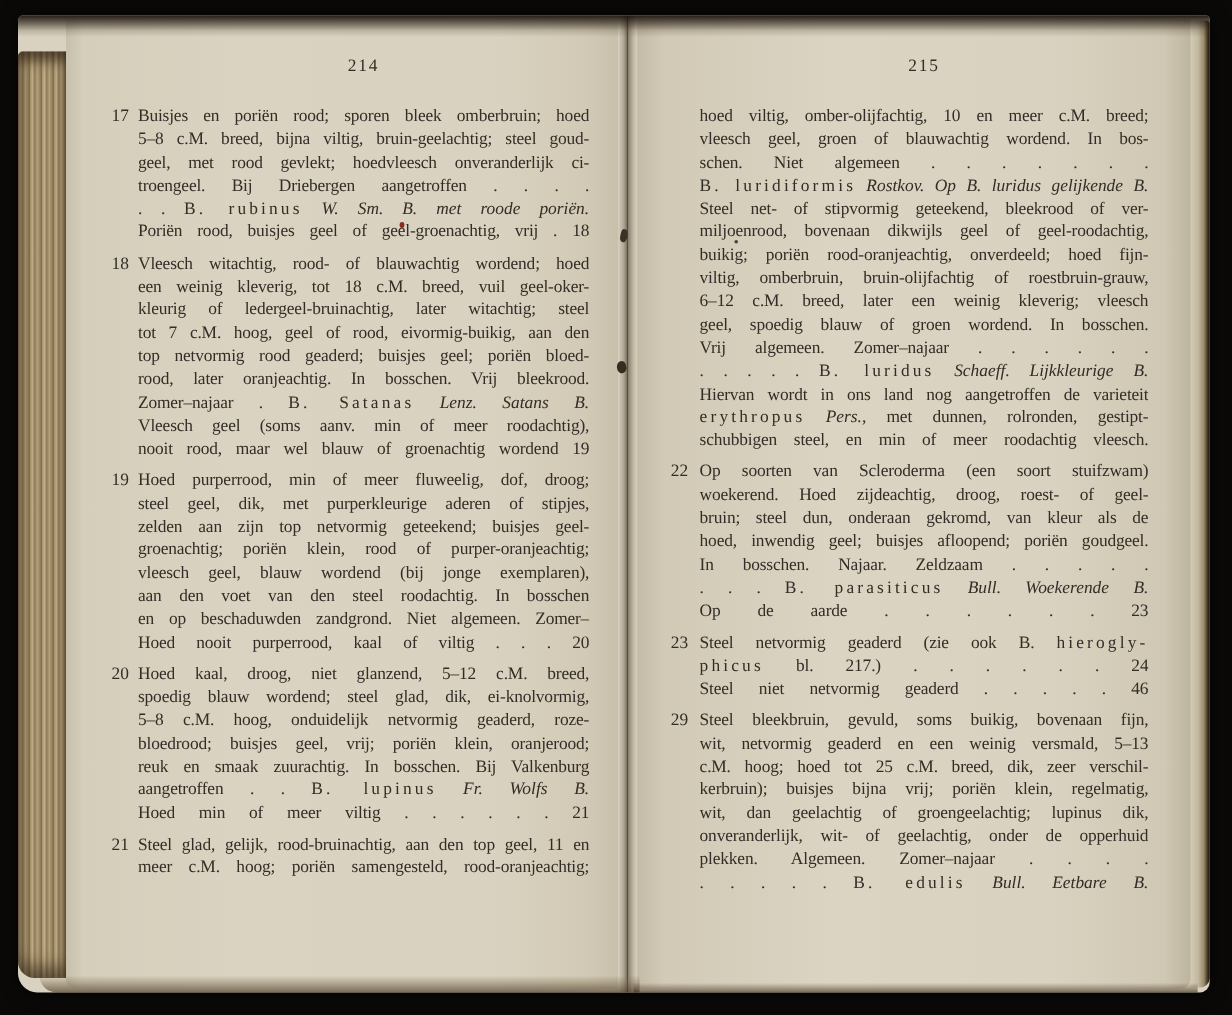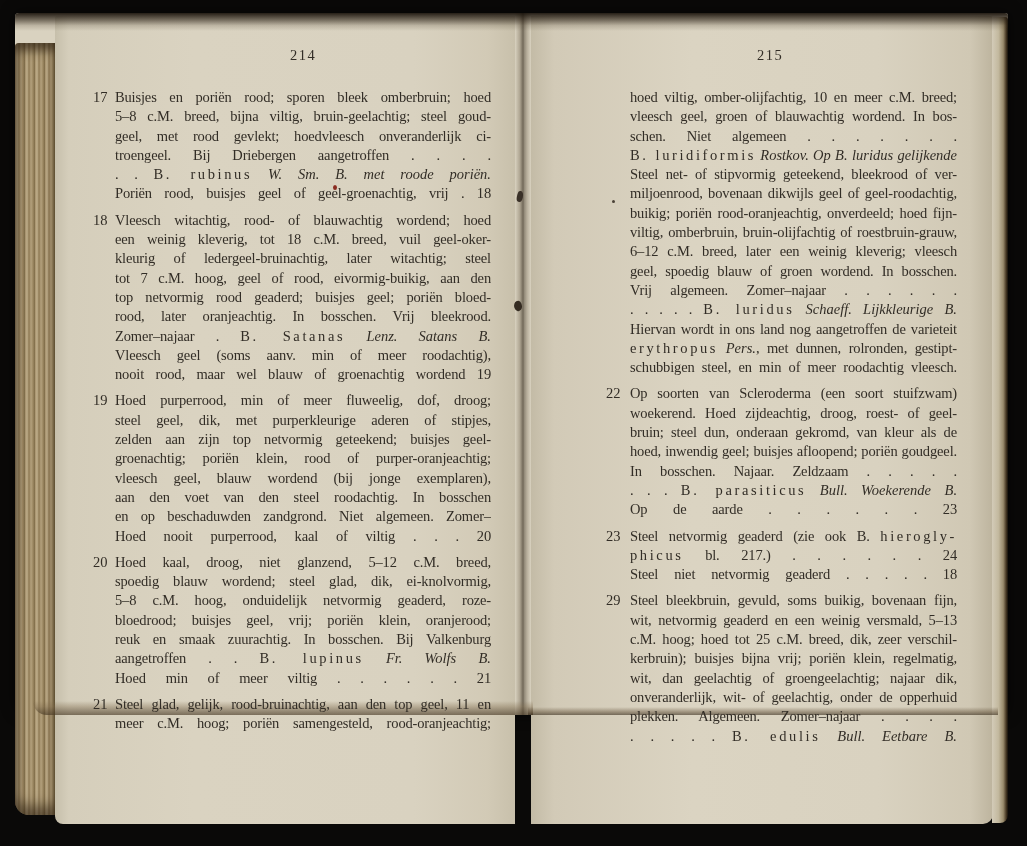--- a/index.html
+++ b/index.html
@@ -2,21 +2,21 @@
 <html><head>
 <meta charset="utf-8">
 <style>
   html,body{margin:0;padding:0;}
   body{
     width:1027px;height:846px;overflow:hidden;position:relative;
     background:var(--background,#0a0908);
     font-family:"Liberation Serif","DejaVu Serif",serif;
   }
   .book{
-    position:absolute;left:15px;top:13px;width:993px;height:702px;
+    position:absolute;left:15px;top:13px;width:993px;height:814px;
     background:var(--paper,#d9d2c0);
     border-radius:4px 3px 8px 16px;
     box-shadow:0 0 14px rgba(0,0,0,.65);
   }
   .fore-edge{
     position:absolute;left:0;top:30px;width:42px;height:772px;
     background:repeating-linear-gradient(90deg,
       #a5906b 0px,#c0af8c 2px,#8f7a55 4px,#b4a17d 6px,#9c8862 8px,#7d6a47 10px);
     border-radius:4px 0 0 14px;
     box-shadow:inset 0 8px 10px rgba(40,28,14,.65), inset 0 -10px 12px rgba(40,28,14,.55);
@@ -64,21 +64,21 @@
     font-size:14.5px;
   }
   .text-left{left:78px;}
   .text-right{left:544px;}
   .pghead{
     margin:0 0 23px 22px;width:376px;text-align:center;
     letter-spacing:1.5px;line-height:20px;
   }
   .text-right .pghead{margin-left:24px;width:374px;}
   .para{position:relative;padding-left:22px;margin-bottom:7px;}
-  .text-right .para{padding-left:24px;margin-left:47px;}
+  .text-right .para{padding-left:24px;}
   .num{position:absolute;left:0;top:0;line-height:19.3px;}
   .line{
     line-height:19.3px;height:19.3px;overflow:hidden;
     text-align:justify;text-align-last:justify;
     letter-spacing:-0.15px;
   }
   .i{font-style:italic;letter-spacing:0;}
   .g{letter-spacing:0.18em;}
   .speck{position:absolute;border-radius:50%;}
   .speck-thread-1{left:502px;top:178px;width:6px;height:11px;background:#3a3128;transform:rotate(14deg);border-radius:40% 60% 50% 50%;}
@@ -179,29 +179,29 @@
           <div class="line"><span>bruin; steel dun, onderaan gekromd, van kleur als de</span></div>
           <div class="line"><span>hoed, inwendig geel; buisjes afloopend; poriën goudgeel.</span></div>
           <div class="line"><span>In bosschen. Najaar. Zeldzaam . . . . .</span></div>
           <div class="line"><span>. . . </span><span class="g">B. parasiticus</span><span> </span><span class="i">Bull.</span><span> </span><span class="i">Woekerende B.</span></div>
           <div class="line"><span>Op de aarde . . . . . . 23</span></div>
         </div>
         <div class="para">
           <span class="num">23</span>
           <div class="line"><span>Steel netvormig geaderd (zie ook B. </span><span class="g">hierogly-</span></div>
           <div class="line"><span class="g">phicus</span><span> bl. 217.) . . . . . . 24</span></div>
-          <div class="line"><span>Steel niet netvormig geaderd . . . . . 18</span></div>
+          <div class="line"><span>Steel niet netvormig geaderd . . . . . 46</span></div>
         </div>
         <div class="para">
           <span class="num">29</span>
           <div class="line"><span>Steel bleekbruin, gevuld, soms buikig, bovenaan fijn,</span></div>
           <div class="line"><span>wit, netvormig geaderd en een weinig versmald, 5–13</span></div>
           <div class="line"><span>c.M. hoog; hoed tot 25 c.M. breed, dik, zeer verschil-</span></div>
           <div class="line"><span>kerbruin); buisjes bijna vrij; poriën klein, regelmatig,</span></div>
-          <div class="line"><span>wit, dan geelachtig of groengeelachtig; najaar dik,</span></div>
+          <div class="line"><span>wit, dan geelachtig of groengeelachtig; lupinus dik,</span></div>
           <div class="line"><span>onveranderlijk, wit- of geelachtig, onder de opperhuid</span></div>
           <div class="line"><span>plekken. Algemeen. Zomer–najaar . . . .</span></div>
           <div class="line"><span>. . . . . </span><span class="g">B. edulis</span><span> </span><span class="i">Bull.</span><span> </span><span class="i">Eetbare B.</span></div>
         </div>
       </div>
   </div>
 
   <div class="speck speck-thread-1"></div>
   <div class="speck speck-thread-2"></div>
   <div class="speck speck-red"></div>

